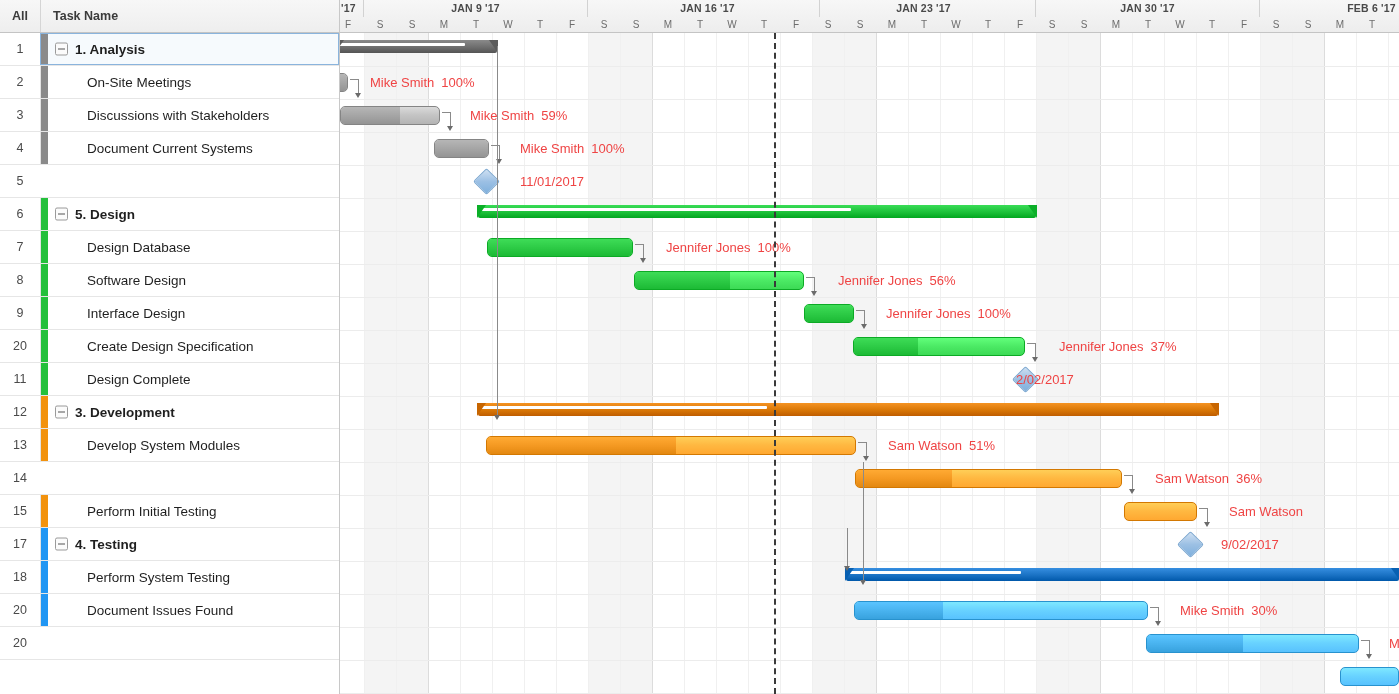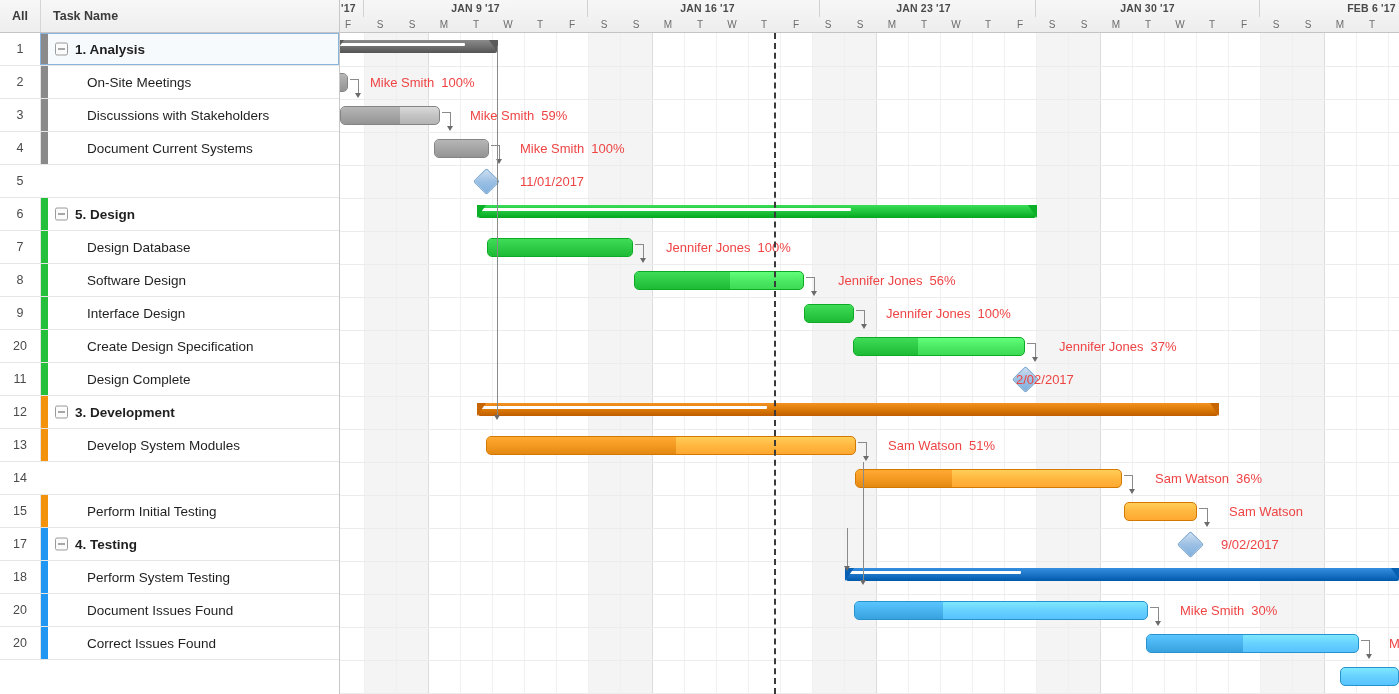--- a/index.html
+++ b/index.html
@@ -386,24 +386,20 @@
         </div>
         <div class="row">
           <div class="rnum">20</div>
           <div class="rbody">
             <div class="catbar" style="background: rgb(33, 150, 243);"></div>
             <div class="tname">Document Issues Found</div>
           </div>
         </div>
         <div class="row">
           <div class="rnum">20</div>
-          <div class="rbody">
-            <div class="catbar" style="background: rgb(33, 150, 243);"></div>
-            <div class="tname">Correct Issues Found</div>
-          </div>
         </div>
       </div>
   </div>
 
   <div id="right-panel">
     <div id="grid-layer">
         <div class="wkend-col" style="left: 24px; width: 32px;"></div>
         <div class="day-line" style="left: 24px;"></div>
         <div class="wkend-col" style="left: 56px; width: 32px;"></div>
         <div class="day-line" style="left: 56px;"></div>

